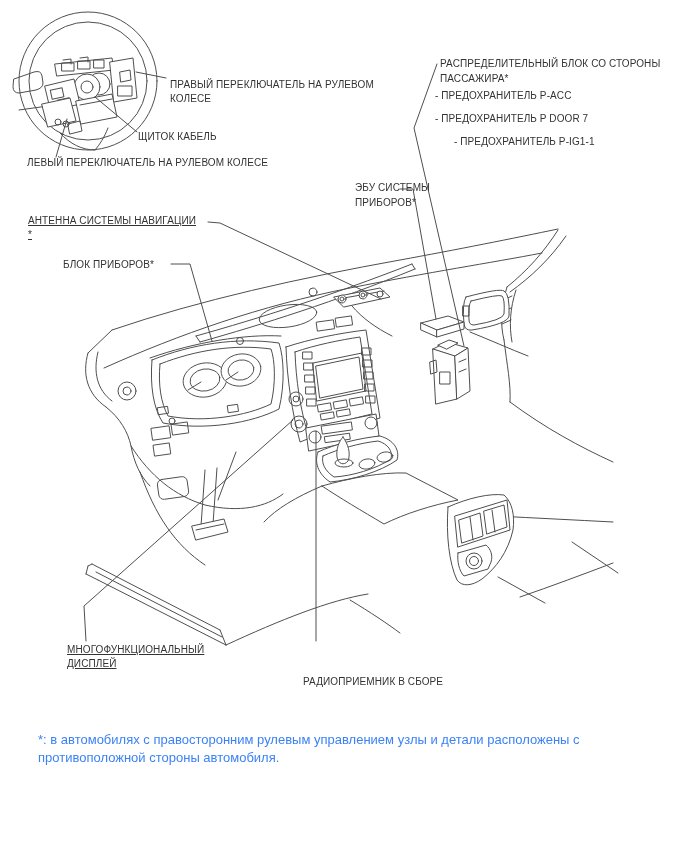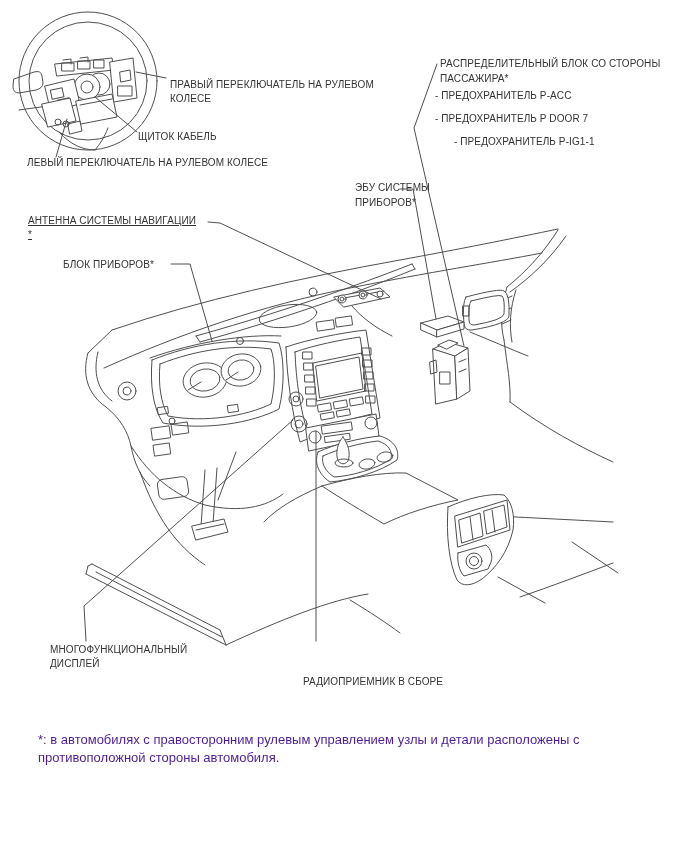--- a/index.html
+++ b/index.html
@@ -20,21 +20,21 @@
     font-size:10px;
     line-height:14px;
     letter-spacing:0.1px;
     white-space:nowrap;
   }
   .callout div{white-space:nowrap;}
   .lh15{line-height:15px;}
   .footnote{
     position:absolute;
     left:38px;top:731px;
-    color:#4c1d95;
+    color:#3b82f6;
     font-size:13px;
     line-height:18px;
     white-space:nowrap;
   }
 </style>
 </head>
 <body>
 
 <div class="page">
 
@@ -270,21 +270,21 @@
 
   <div class="callout" style="left:28px;top:214px;text-decoration:underline;">
     <div>АНТЕННА СИСТЕМЫ НАВИГАЦИИ</div>
     <div>*</div>
   </div>
 
   <div class="callout" style="left:63px;top:258px;">
     <div>БЛОК ПРИБОРОВ*</div>
   </div>
 
-  <div class="callout" style="left:50px;top:643px;">
+  <div class="callout" style="left:67px;top:643px;text-decoration:underline;">
     <div>МНОГОФУНКЦИОНАЛЬНЫЙ</div>
     <div>ДИСПЛЕЙ</div>
   </div>
 
   <div class="callout" style="left:303px;top:675px;">
     <div>РАДИОПРИЕМНИК В СБОРЕ</div>
   </div>
 
   <div class="footnote">
     <div>*: в автомобилях с правосторонним рулевым управлением узлы и детали расположены с</div>

